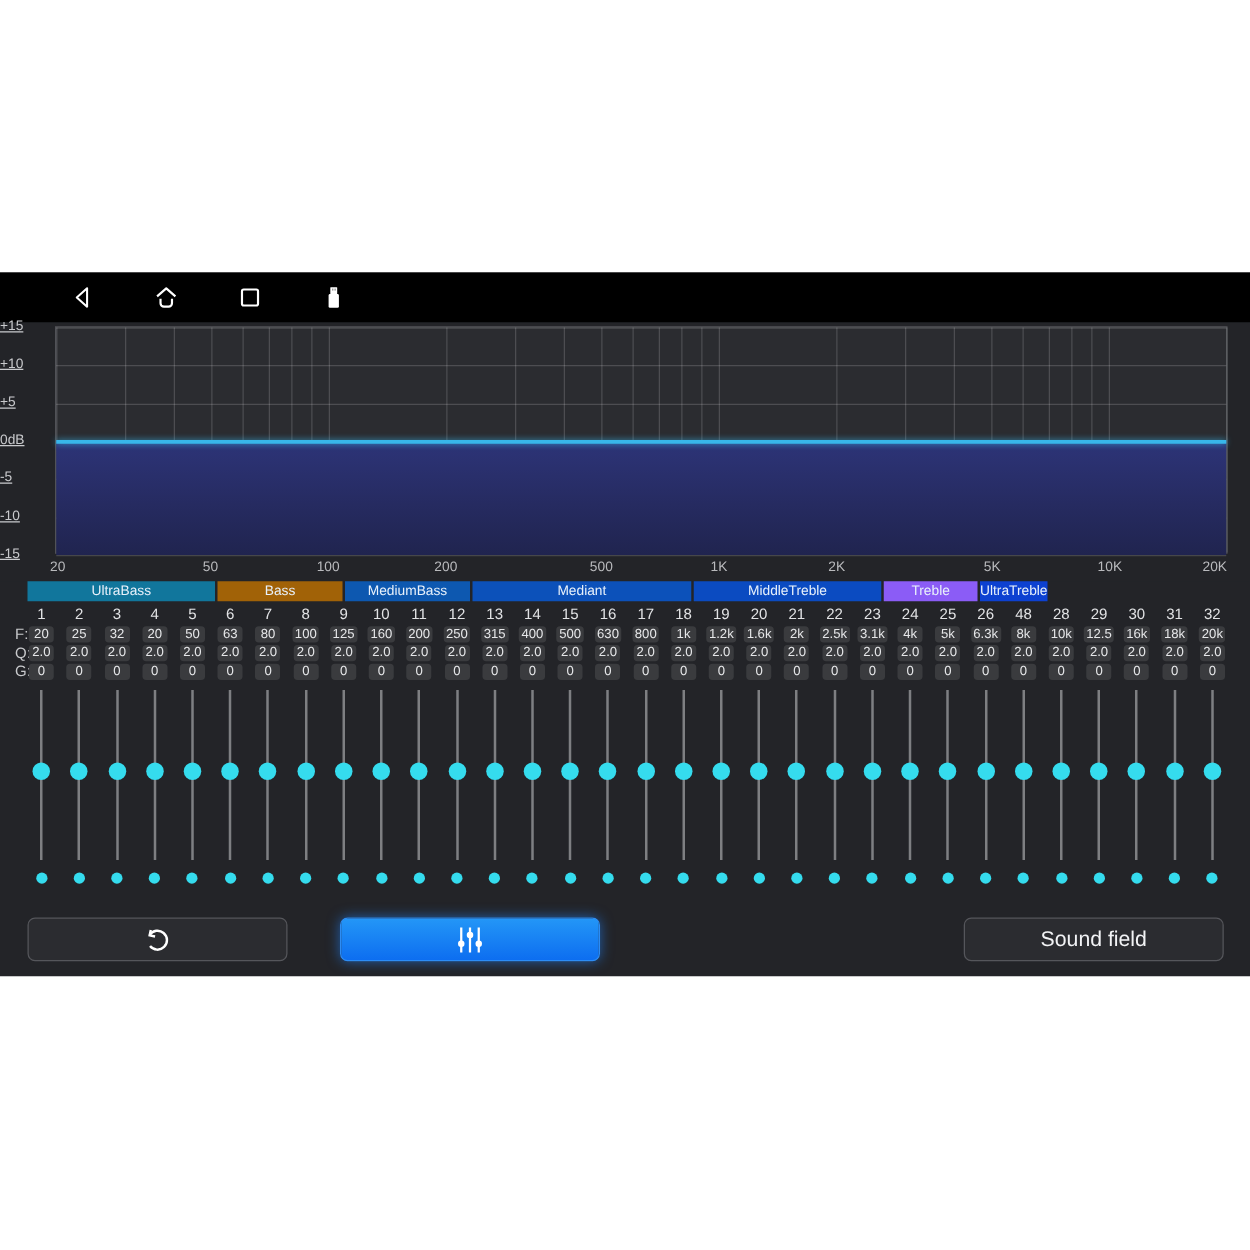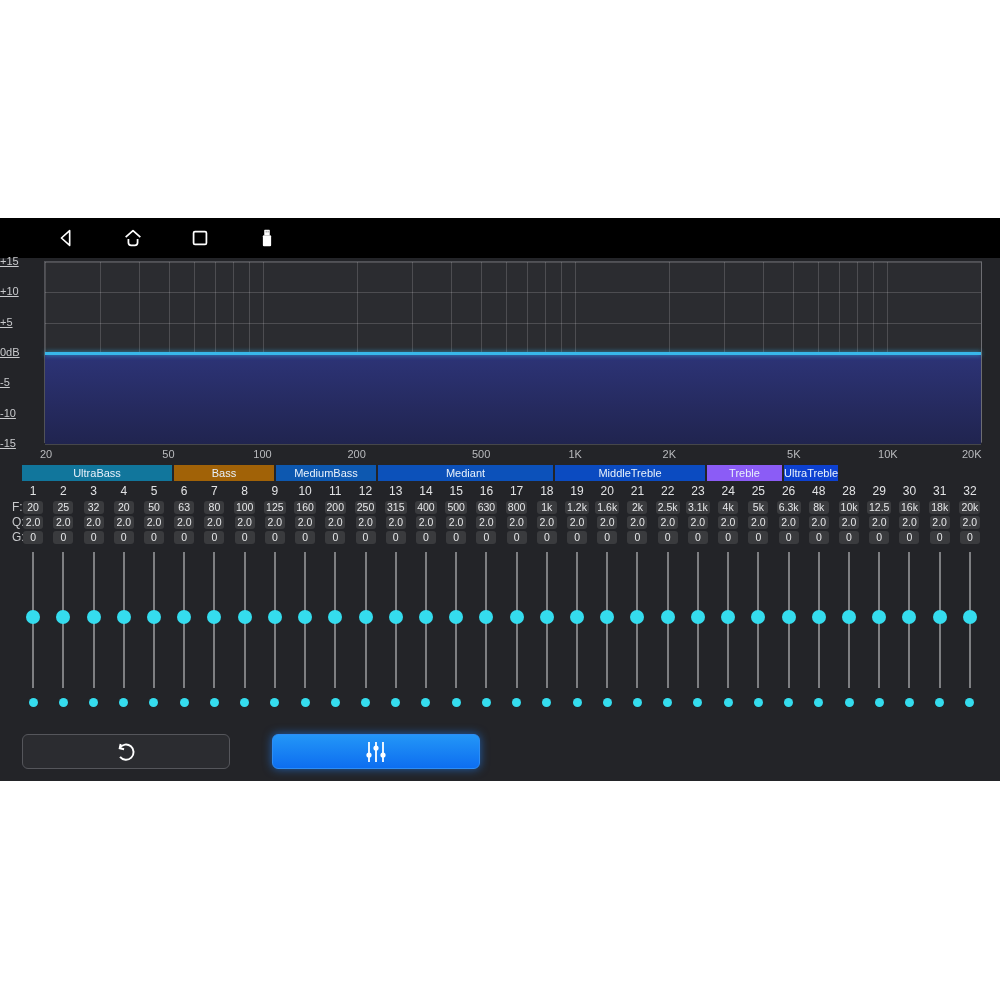--- a/index.html
+++ b/index.html
@@ -731,14 +731,17 @@
     <div class="btn active" style="left:272px">
       <svg width="26" height="24" viewBox="0 0 26 24">
         <line x1="6" y1="2" x2="6" y2="22" stroke="#fff" stroke-width="1.8"></line>
         <circle cx="6" cy="15" r="2.6" fill="#fff"></circle>
         <line x1="13" y1="2" x2="13" y2="22" stroke="#fff" stroke-width="1.8"></line>
         <circle cx="13" cy="8" r="2.6" fill="#fff"></circle>
         <line x1="20" y1="2" x2="20" y2="22" stroke="#fff" stroke-width="1.8"></line>
         <circle cx="20" cy="15" r="2.6" fill="#fff"></circle>
       </svg>
     </div>
+    <div class="btn" style="left:771px">
+      <span>Sound field</span>
+    </div>
   </div>
 </div>
 
 </body></html>

